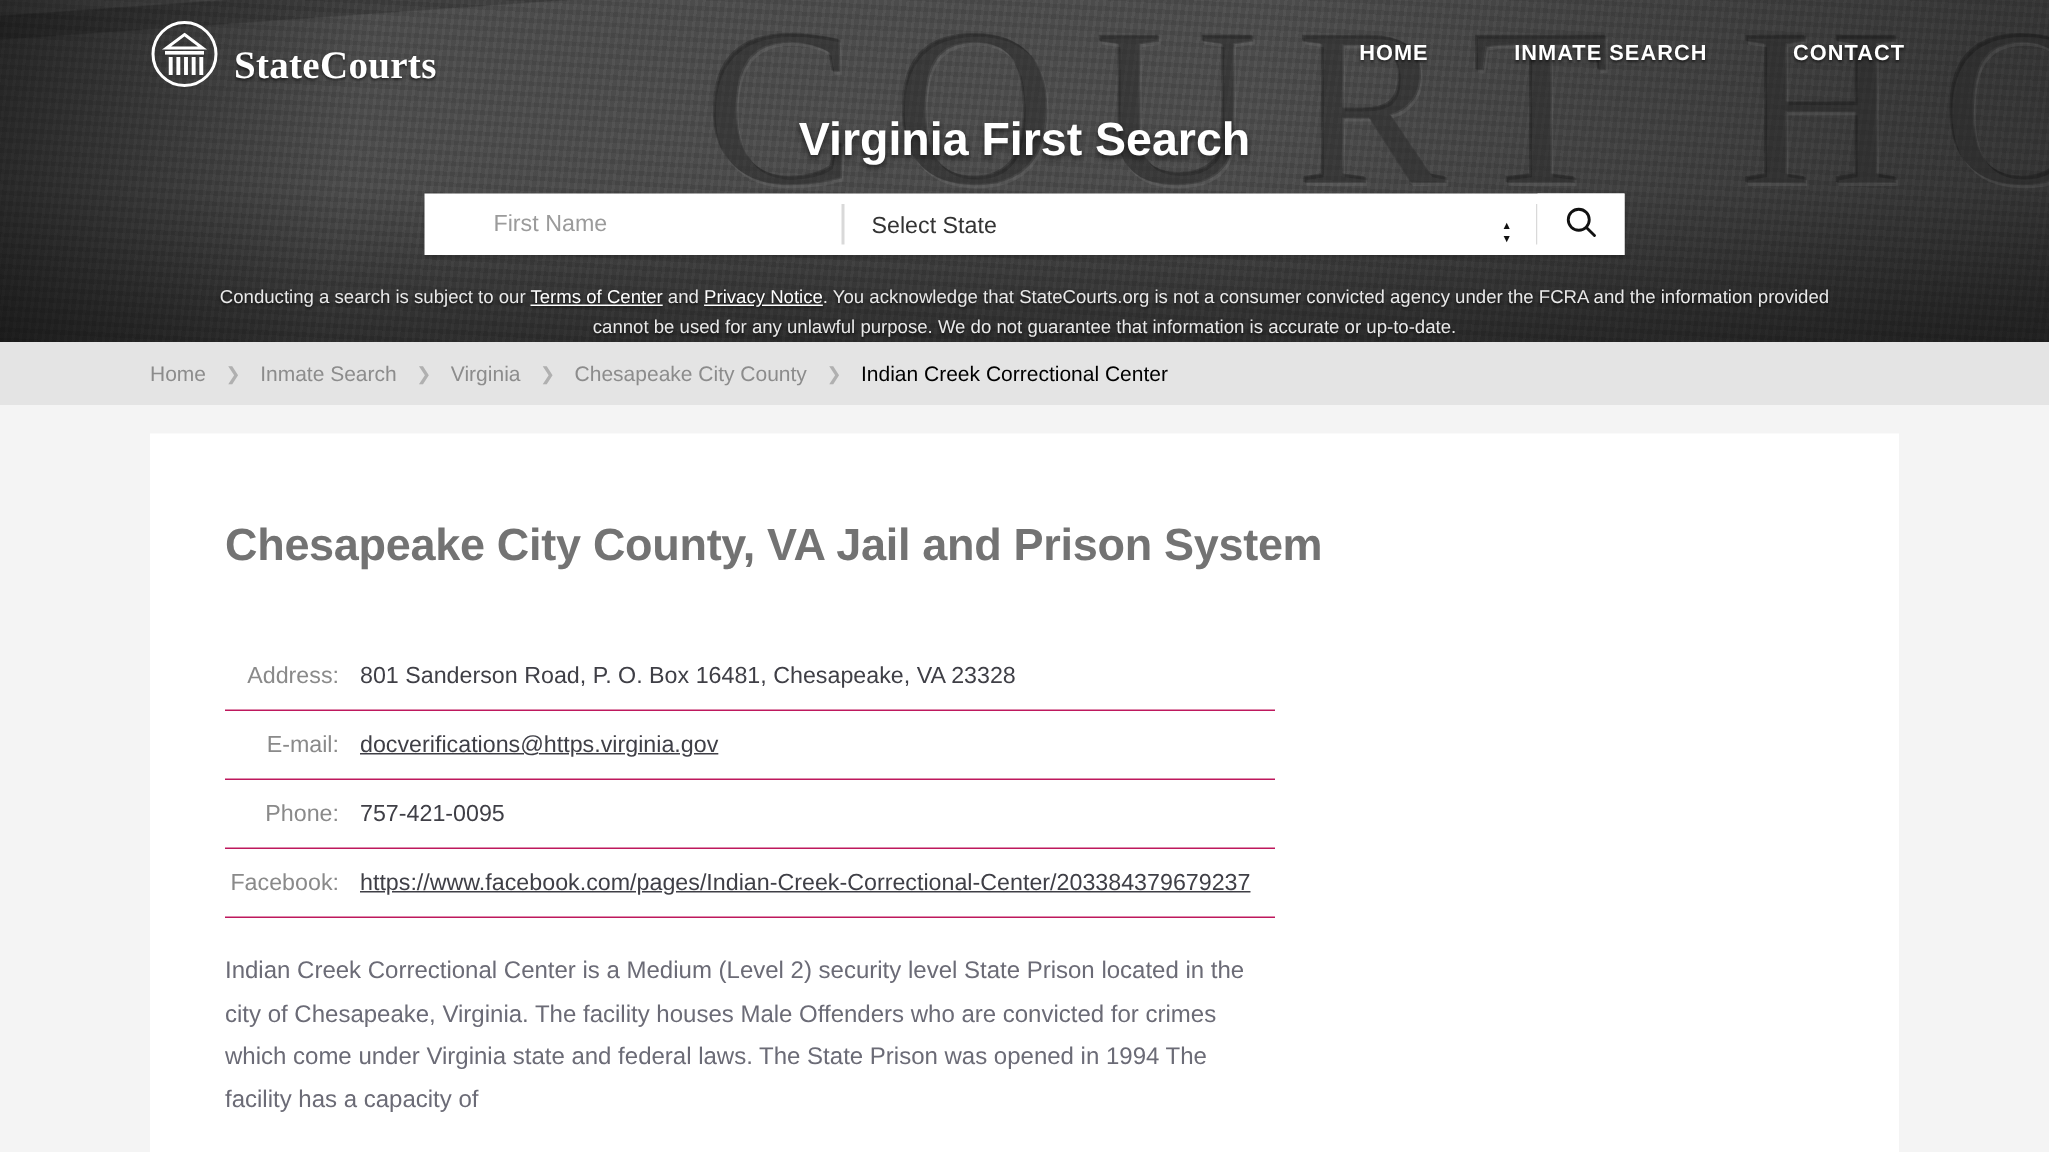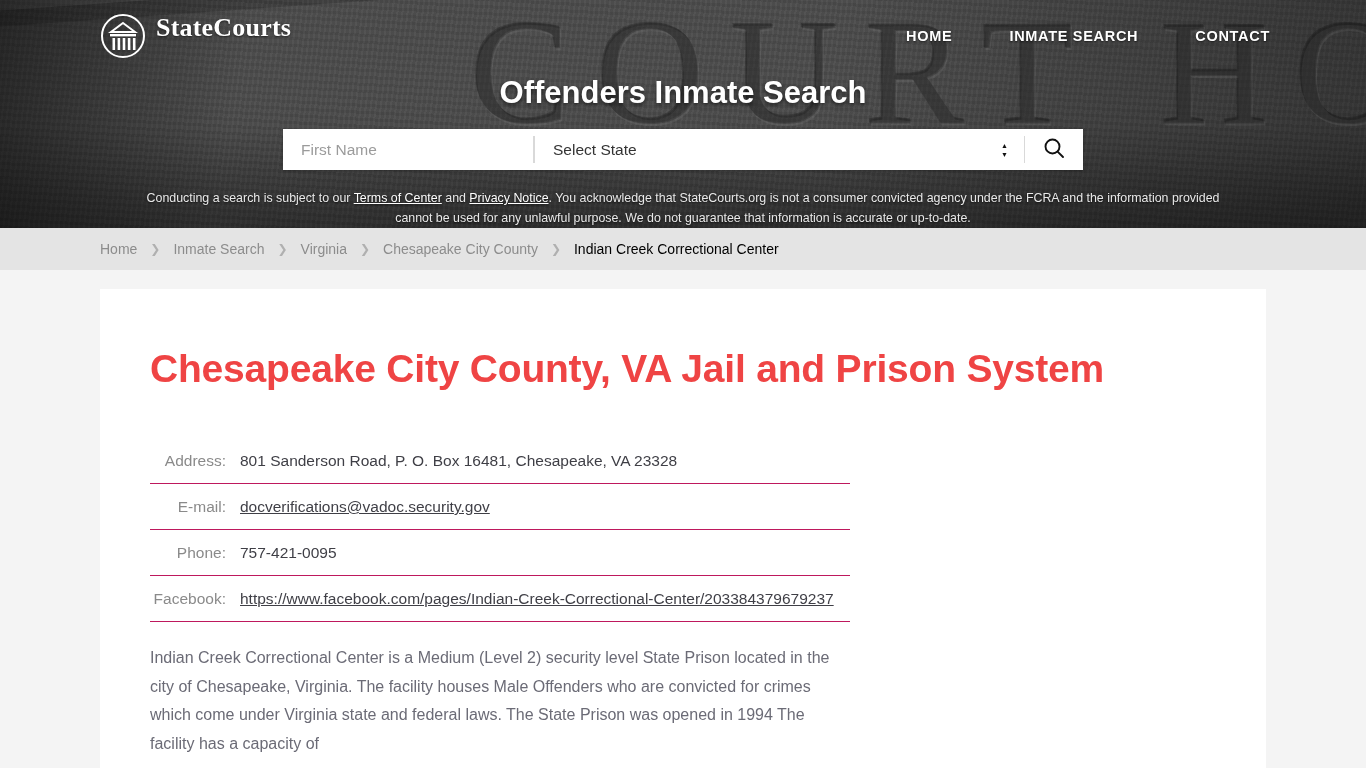--- a/index.html
+++ b/index.html
@@ -55,21 +55,21 @@
 
   
   .topbar {
     position: relative;
     height: 72px;
     padding: 0 96px 0 100px;
     display: flex;
     align-items: center;
     justify-content: space-between;
   }
-  .brand { display: flex; align-items: flex-start; gap: 10px; }
+  .brand { display: flex; align-items: flex-end; gap: 10px; }
   .brand-mark { width: 46px; height: 46px; display: block; }
   .brand-name {
     color: #ffffff;
     font-family: "Liberation Serif", serif;
     font-size: 26px;
     font-weight: 700;
     letter-spacing: .2px;
     text-shadow: 0 1px 2px rgba(0,0,0,.55);
   }
   .nav { display: flex; align-items: center; gap: 57px; }
@@ -103,32 +103,32 @@
   }
   .searchbar input[type=text] {
     border: 0; outline: 0;
     font-family: "Liberation Sans", sans-serif;
     font-size: 15.5px;
     color: #333;
     background: transparent;
     padding: 0 18px;
   }
   .searchbar input::placeholder { color: #9b9b9b; }
-  .f-first { width: 250px; }
+  .f-first { width: 250px; margin-left: 28px; }
   .f-last  { width: 250px; }
   .divider { width: 1px; background: #d9d9d9; margin: 7px 0; }
   .f-state {
     flex: 1;
     position: relative;
     display: flex;
-    align-items: center;
     padding: 0 18px;
     font-size: 15.5px;
     color: #333;
     cursor: pointer;
+    margin-top: 13px;
   }
   .stepper {
     position: absolute; right: 16px; top: 50%;
     transform: translateY(-50%);
     display: flex; flex-direction: column; gap: 3px;
     color: #111;
   }
   .stepper span { font-size: 7px; line-height: 6px; }
   .search-btn {
     width: 58px;
@@ -165,23 +165,23 @@
 
   
   .content {
     width: 1166px;
     margin: 19px auto 0;
     background: #ffffff;
     min-height: 600px;
     padding: 48px 50px 20px;
   }
   .facility-title {
-    font-size: 39px;
+    font-size: 30px;
     font-weight: 700;
-    color: #ef4444;
+    color: #737373;
     margin: 10px 0 0;
     letter-spacing: -.2px;
   }
 
   .info-table {
     margin-top: 47px;
     width: 700px;
     border-collapse: collapse;
   }
   .info-table td {
@@ -235,21 +235,21 @@
         <span class="brand-name">StateCourts</span>
       </div>
 
       <nav class="nav">
         <a href="#">HOME</a>
         <a href="#">INMATE SEARCH</a>
         <a href="#">CONTACT</a>
       </nav>
     </div>
 
-    <h1 class="page-heading">Offenders Inmate Search</h1>
+    <h1 class="page-heading">Virginia First Search</h1>
 
     <div class="searchwrap">
       <div class="searchbar">
         <input class="f-first" type="text" placeholder="First Name" style="">
         <div class="divider"></div>
         <div class="divider"></div>
         <div class="f-state">
           <span>Select State</span>
           <span class="stepper">
             <span>▲</span>
@@ -294,21 +294,21 @@
   <h2 class="facility-title">Chesapeake City County, VA Jail and Prison System</h2>
 
   <table class="info-table">
     <tbody>
       <tr>
         <td class="label">Address:</td>
         <td class="value">801 Sanderson Road, P. O. Box 16481, Chesapeake, VA 23328</td>
       </tr>
       <tr>
         <td class="label">E-mail:</td>
-        <td class="value"><a href="#">docverifications@vadoc.security.gov</a></td>
+        <td class="value"><a href="#">docverifications@https.virginia.gov</a></td>
       </tr>
       <tr>
         <td class="label">Phone:</td>
         <td class="value">757-421-0095</td>
       </tr>
       <tr>
         <td class="label">Facebook:</td>
         <td class="value"><a href="#">https://www.facebook.com/pages/Indian-Creek-Correctional-Center/203384379679237</a></td>
       </tr>
     </tbody>

